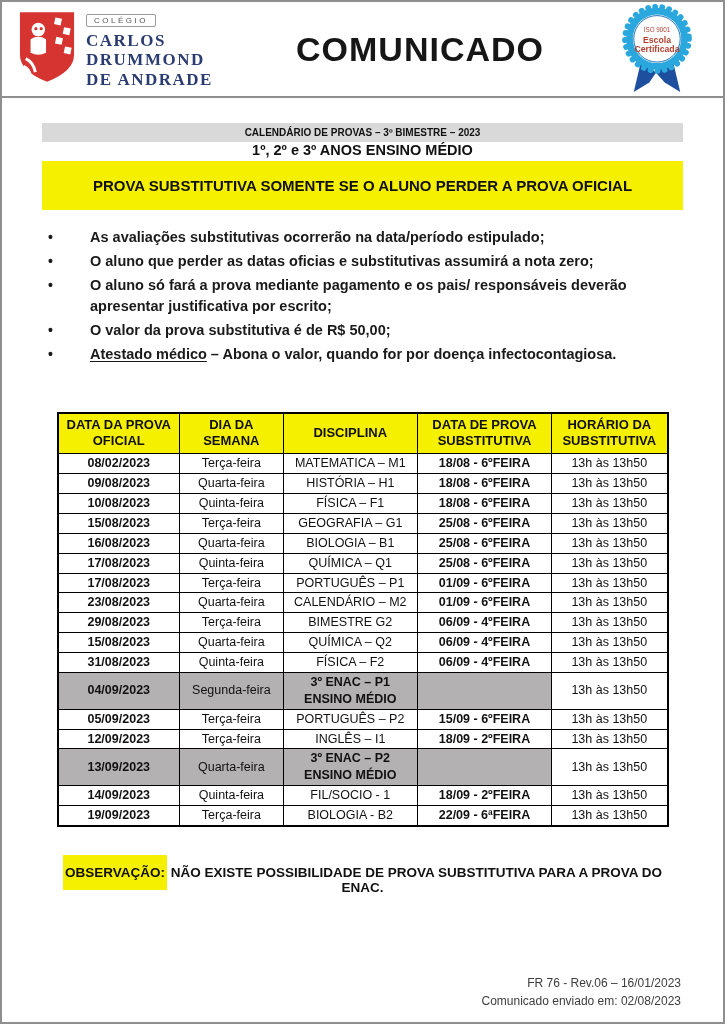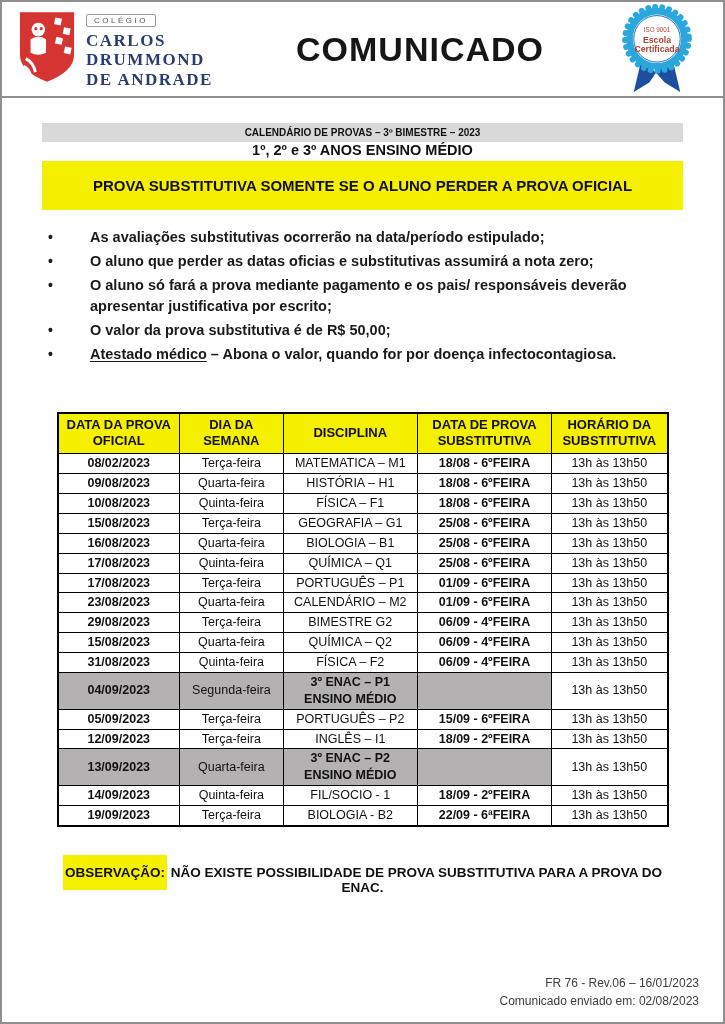--- a/index.html
+++ b/index.html
@@ -64,21 +64,21 @@
   .cell-official-date, .cell-sub-date { font-weight:bold; }
   .cell-subject { white-space:pre-line; }
   col.c1{width:20%} col.c2{width:17%} col.c3{width:22%} col.c4{width:22%} col.c5{width:19%}
   tr.enac td { background:var(--enac-gray,#b3b1b1); }
   tr.enac td.cell-time { background:#fff; }
   tr.enac td.cell-subject { font-weight:bold; }
   
   .observation { margin-top:38px; text-align:center; font-weight:bold; font-size:13.5px; }
   .observation .obs-label { background:var(--yellow,#f5ef00); padding:10px 2px; }
   .footer {
-    position:absolute; right:24px; bottom:12px; text-align:right;
+    position:absolute; right:42px; bottom:12px; text-align:right;
     font-size:12px; color:#3d3d3d; line-height:1.5;
   }
   svg text { font-family:"Liberation Sans", sans-serif; }
 </style>
 </head>
 <body>
 
 <div class="page">
 
   <div class="header">

